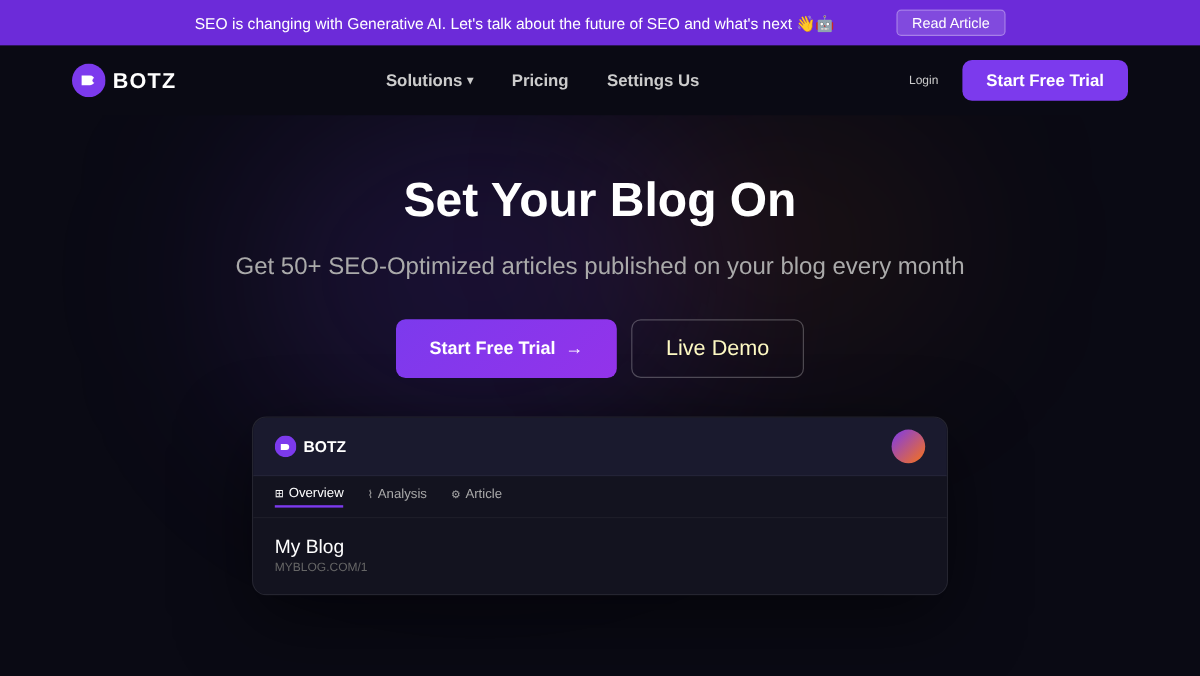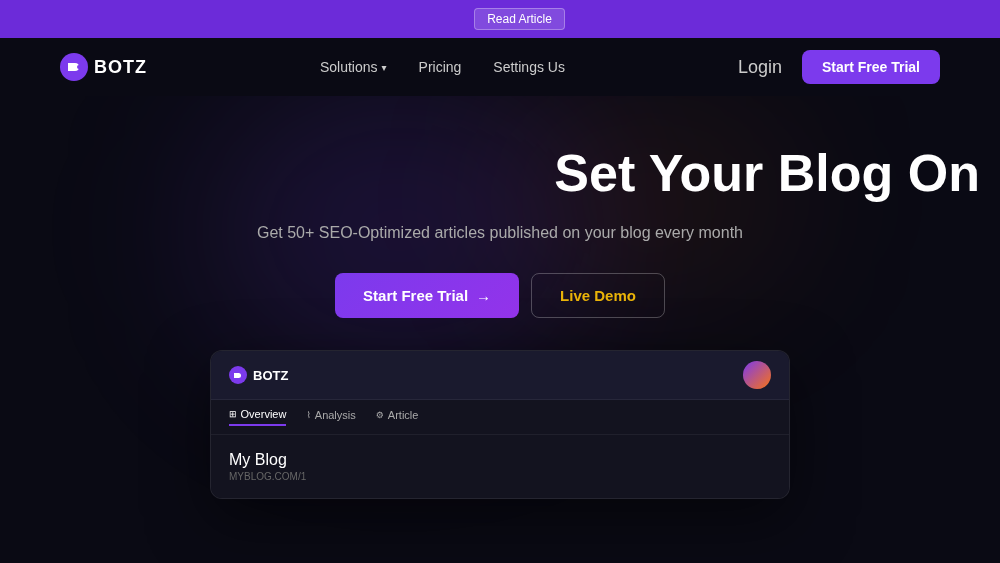--- a/index.html
+++ b/index.html
@@ -53,71 +53,71 @@
       color: #fff;
     }
     .logo-icon {
       width: 28px;
       height: 28px;
     }
     .nav-links {
       display: flex;
       align-items: center;
       gap: 32px;
+      font-weight: bold;
     }
     .nav-link {
       color: #ccc;
       font-size: 14px;
       cursor: pointer;
       display: flex;
       align-items: center;
       gap: 4px;
     }
     .nav-actions {
       display: flex;
       align-items: center;
       gap: 20px;
     }
     .login-btn {
       color: #ccc;
-      font-size: 18px;
+      font-size: 10px;
       cursor: pointer;
     }
     .start-trial-btn {
       background: #7c3aed;
       color: #fff;
       border: none;
       padding: 9px 20px;
       border-radius: 8px;
       font-size: 14px;
       font-weight: 600;
       cursor: pointer;
     }
 
     
     .hero {
       text-align: center;
       padding: 48px 20px 32px;
       position: relative;
     }
     .hero-title {
-      font-size: 52px;
+      font-size: 40px;
       font-weight: 800;
       line-height: 1.15;
       color: #fff;
-      text-align: right;
     }
     .hero-title-gradient {
       background: linear-gradient(90deg, #7c3aed, #f97316);
       -webkit-background-clip: text;
       -webkit-text-fill-color: transparent;
       background-clip: text;
     }
     .hero-subtitle {
-      font-size: 16px;
+      font-size: 20px;
       color: #aaa;
       margin-top: 16px;
       line-height: 1.6;
     }
     .hero-buttons {
       display: flex;
       justify-content: center;
       gap: 12px;
       margin-top: 28px;
     }
@@ -129,26 +129,26 @@
       border-radius: 8px;
       font-size: 15px;
       font-weight: 600;
       cursor: pointer;
       display: flex;
       align-items: center;
       gap: 8px;
     }
     .btn-secondary {
       background: transparent;
-      color: #eab308;
+      color: #fef9c3;
       border: 1px solid rgba(255,255,255,0.25);
       padding: 13px 28px;
       border-radius: 8px;
-      font-size: 15px;
-      font-weight: 700;
+      font-size: 18px;
+      font-weight: 400;
       cursor: pointer;
     }
 
     
     .dashboard-preview {
       margin: 0 auto;
       width: 580px;
       background: #13131f;
       border-radius: 12px;
       border: 1px solid rgba(255,255,255,0.08);
@@ -239,20 +239,21 @@
       right: 200px;
     }
   </style>
 </head>
 <body>
 
 <div class="bg-glow bg-glow-1"></div>
 <div class="bg-glow bg-glow-2"></div>
 
 <div class="top-banner">
+  <span>SEO is changing with Generative AI. Let's talk about the future of SEO and what's next 👋🤖</span>
   <button class="read-article-btn">Read Article</button>
 </div>
 
 <nav class="navbar">
   <div class="logo">
     <svg class="logo-icon" viewBox="0 0 28 28" fill="none">
       <circle cx="14" cy="14" r="14" fill="#7c3aed"></circle>
       <path d="M8 10h7a4 4 0 0 1 0 8H8V10z" fill="white"></path>
       <circle cx="19" cy="14" r="2" fill="#7c3aed"></circle>
     </svg>

